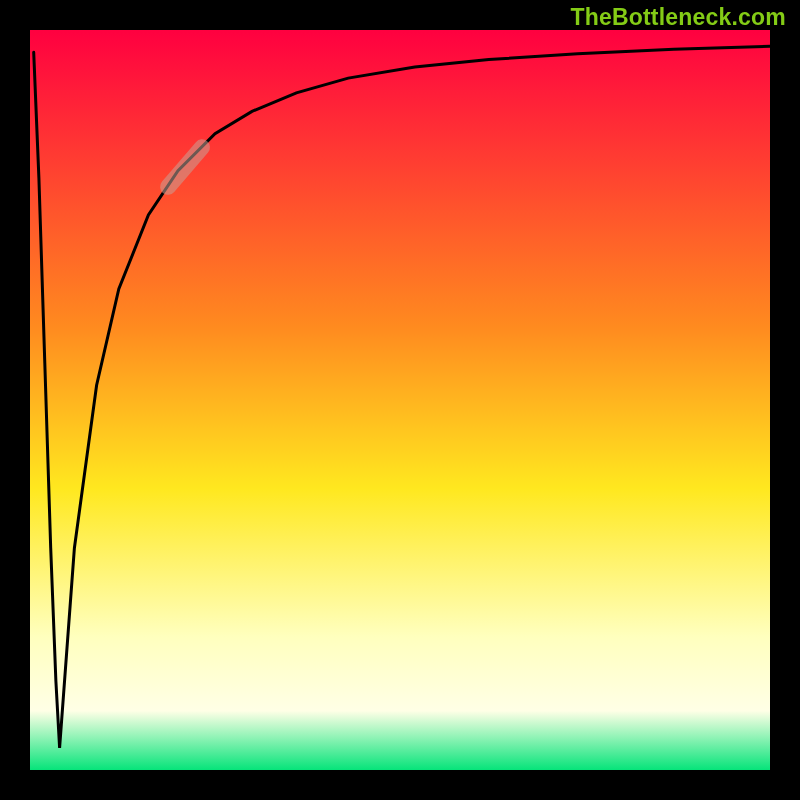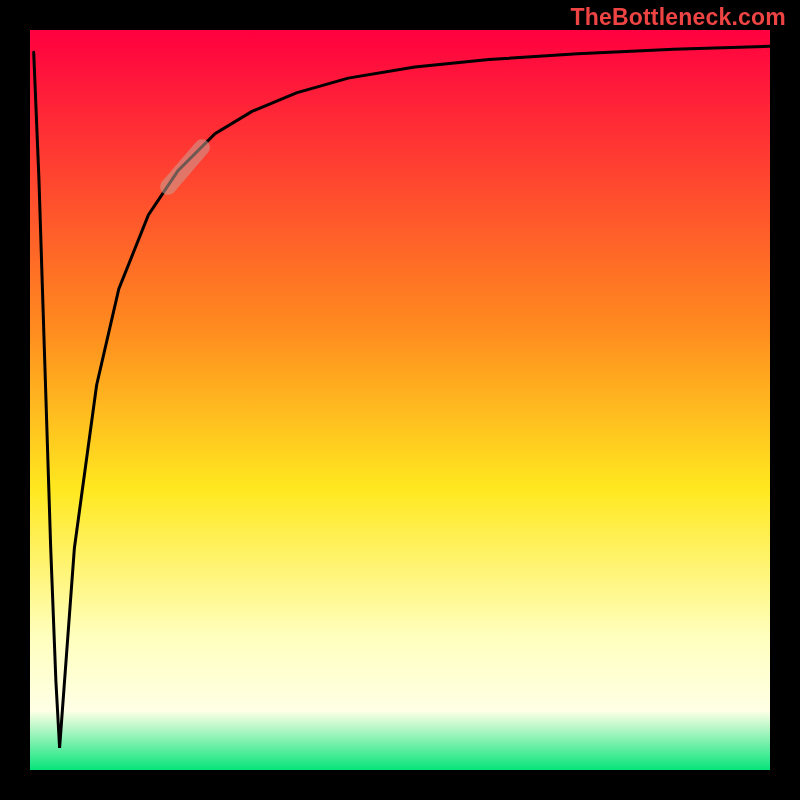--- a/index.html
+++ b/index.html
@@ -27,21 +27,21 @@
   .plot {
     position: absolute;
     display: block;
     left: 30px;
     top: 30px;
   }
   .attribution {
     position: absolute;
     top: 4px;
     right: 14px;
-    color: #ef4444;
+    color: #84cc16;
     font-size: 23px;
     font-weight: 600;
     letter-spacing: 0.2px;
   }
   .highlight {
     position: absolute;
     background: rgba(200,160,150,0.55);
     border-radius: 10px;
   }
 </style>

